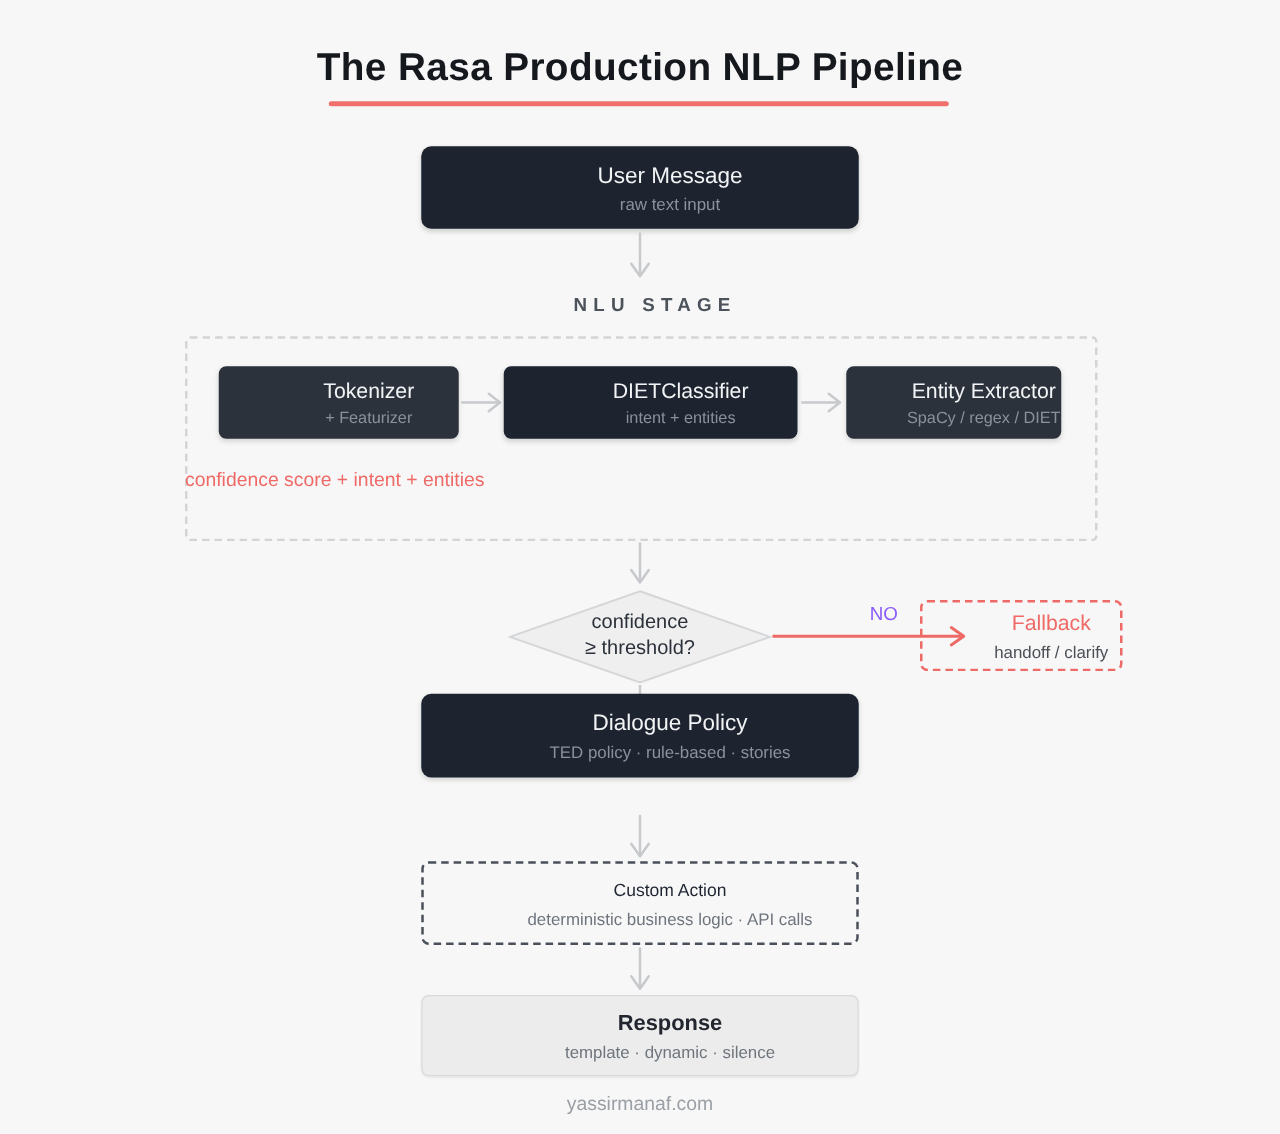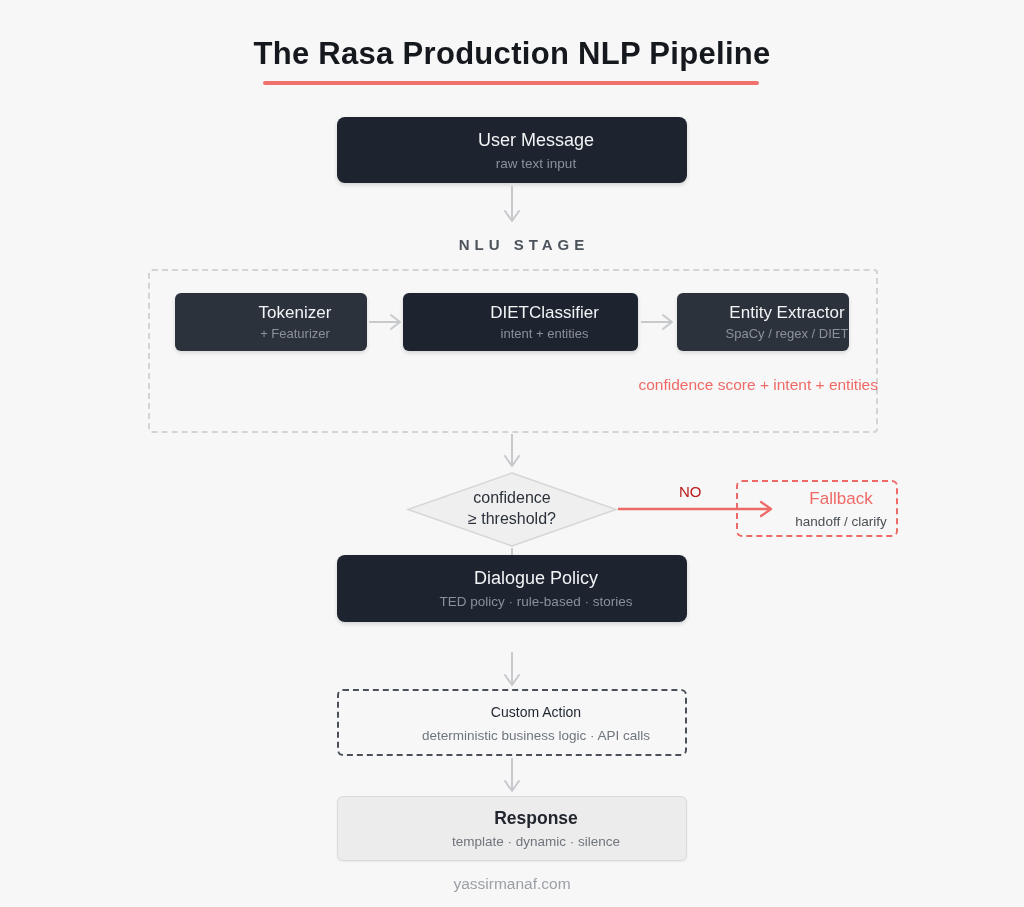--- a/index.html
+++ b/index.html
@@ -45,31 +45,31 @@
     left:148px; top:269px; width:730px; height:164px;
     border:2px dashed #d3d4d6; border-radius:4px;
   }
   .tokenizer { left:175px; top:293px; width:192px; height:58px; }
   .diet      { left:403px; top:293px; width:235px; height:58px; background:#1d2430; }
   .entity    { left:677px; top:293px; width:172px; height:58px; }
   .small-node .node-title { font-size:17px; line-height:21px; }
   .small-node .node-sub   { font-size:13px;  line-height:16px; }
 
   .nlu-output {
-    left:148px; top:376px; width:730px; text-align:right;
+    left:148px; top:376px; width:730px; text-align:left;
     font-size:15.5px; color:#ef6a66;
   }
 
   
   .diamond-text {
     left:412px; top:487px; width:200px; text-align:center;
     font-size:16px; line-height:21px; color:#2b313a;
   }
-  .label-no  { left:679px; top:483px; width:56px; 
-               font-size:15px; color:#b91c1c; }
+  .label-no  { left:679px; top:483px; width:56px; text-align:center;
+               font-size:15px; color:#8b5cf6; }
   .label-yes { left:527px; top:554px; font-size:15px; color:#676d74; }
 
   
   .fallback {
     left:736px; top:480px; width:162px; height:57px;
     border:2px dashed #ee6a66; border-radius:6px;
   }
   .fallback .node-title { color:#ef6a66; font-size:17px; }
   .fallback .node-sub   { color:#4b5056; font-size:13.5px; }
 

